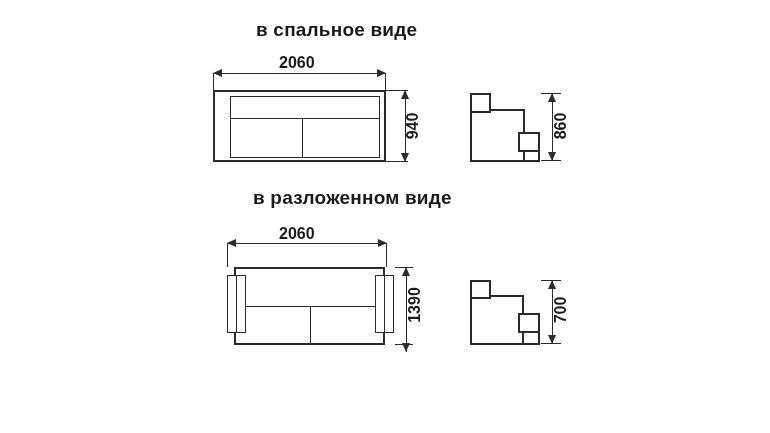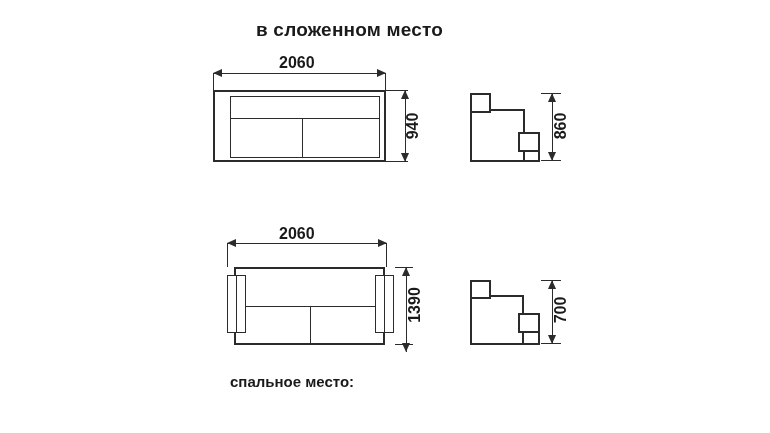--- a/index.html
+++ b/index.html
@@ -114,21 +114,21 @@
   .ext {
     position: absolute;
     background: #2b2b2b;
   }
 </style>
 </head>
 <body>
 
 <div id="stage">
 
-  <div class="lbl title" style="left:256px; top:20px;">в сложенном место</div>
+  <div class="lbl title" style="left:256px; top:20px;">в спальное виде</div>
 
   <div class="lbl dim" style="left:279px; top:55px;">2060</div>
   <div class="arrow-h" style="left:213px; top:73px; width:173px;"></div>
 
   <div class="ext" style="left:213px; top:73px; width:1px; height:20px;"></div>
   <div class="ext" style="left:385px; top:73px; width:1px; height:20px;"></div>
 
   <div class="box" style="left:213px; top:90px; width:173px; height:72px;"></div>
 
   <div class="box thin" style="left:230px; top:96px; width:150px; height:62px;"></div>
@@ -145,20 +145,21 @@
   <div class="box" style="left:470px; top:93px; width:21px; height:20px;"></div>
   <div class="box" style="left:518px; top:132px; width:22px; height:20px;"></div>
   <div class="hline" style="left:518px; top:160px; width:22px;"></div>
   <div class="vline" style="left:538px; top:132px; height:30px;"></div>
 
   <div class="ext" style="left:541px; top:93px; width:20px; height:1px;"></div>
   <div class="ext" style="left:541px; top:160px; width:20px; height:1px;"></div>
   <div class="arrow-v" style="left:552px; top:93px; height:68px;"></div>
   <div class="lbl dim vert" style="left:548px; top:118px;">860</div>
 
+  <div class="lbl title" style="left:253px; top:188px;">в разложенном виде</div>
 
   <div class="lbl dim" style="left:279px; top:226px;">2060</div>
   <div class="arrow-h" style="left:227px; top:243px; width:160px;"></div>
   <div class="ext" style="left:227px; top:243px; width:1px; height:24px;"></div>
   <div class="ext" style="left:386px; top:243px; width:1px; height:24px;"></div>
 
   <div class="box" style="left:234px; top:267px; width:151px; height:78px;"></div>
 
   <div class="box thin" style="left:227px; top:275px; width:10px; height:58px;"></div>
   <div class="box thin" style="left:236px; top:275px; width:10px; height:58px;"></div>
@@ -178,15 +179,14 @@
   <div class="box" style="left:470px; top:280px; width:21px; height:19px;"></div>
   <div class="box" style="left:518px; top:313px; width:22px; height:20px;"></div>
   <div class="hline" style="left:518px; top:343px; width:22px;"></div>
   <div class="vline" style="left:538px; top:313px; height:32px;"></div>
 
   <div class="ext" style="left:541px; top:280px; width:20px; height:1px;"></div>
   <div class="ext" style="left:541px; top:343px; width:20px; height:1px;"></div>
   <div class="arrow-v" style="left:552px; top:280px; height:64px;"></div>
   <div class="lbl dim vert" style="left:548px; top:302px;">700</div>
 
-  <div class="lbl cap" style="left:230px; top:374px;">спальное место:</div>
 
 </div>
 
 </body></html>

